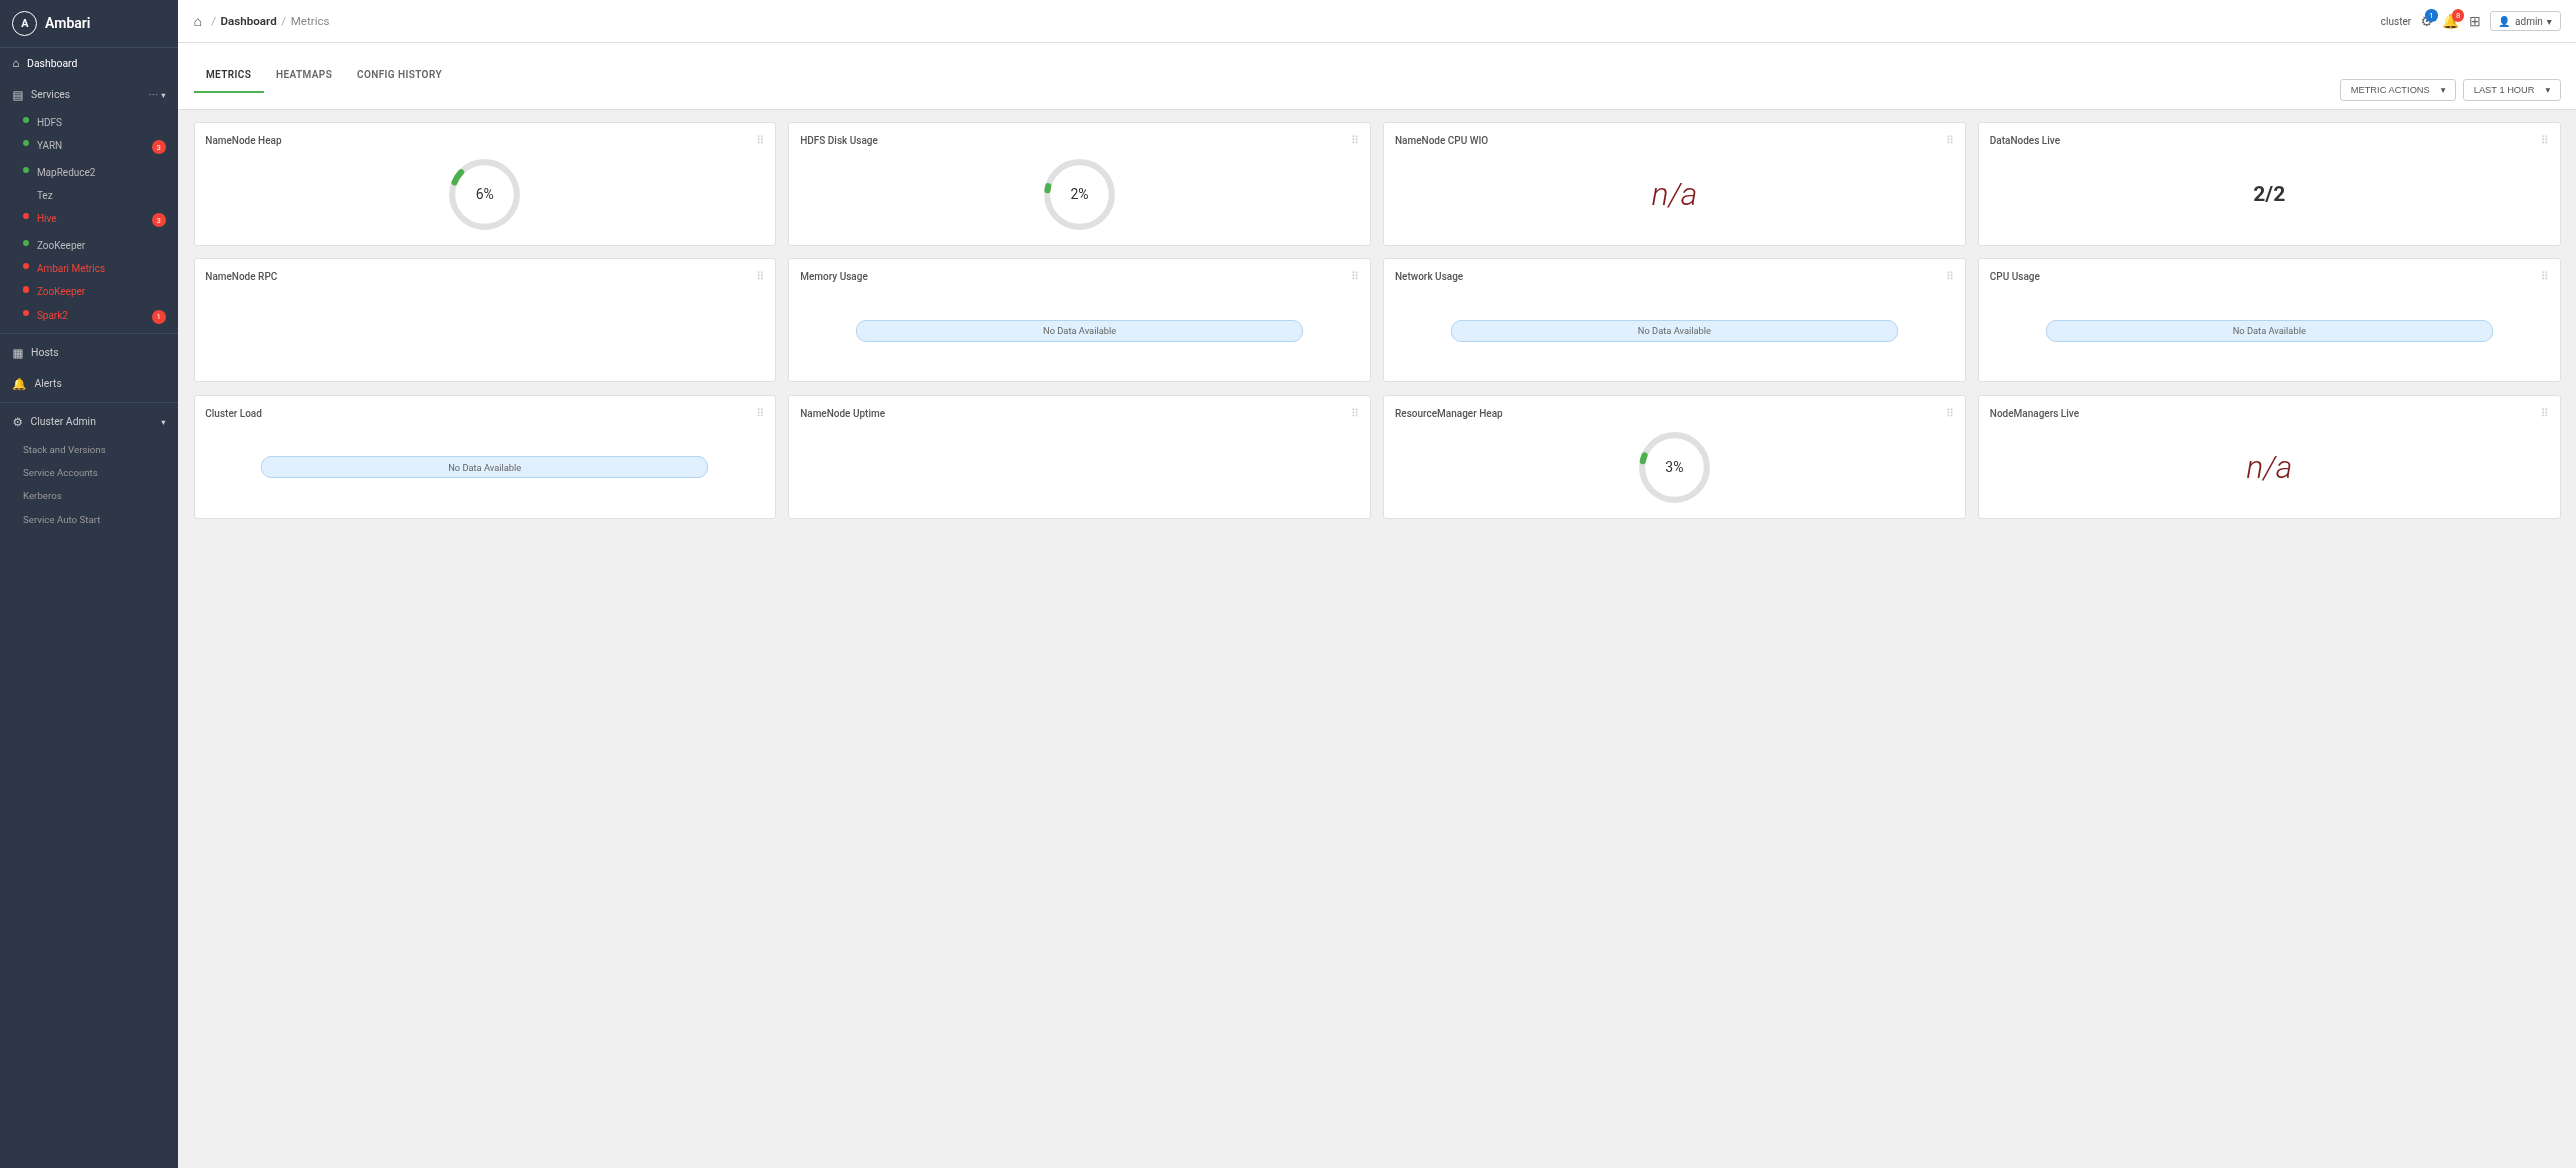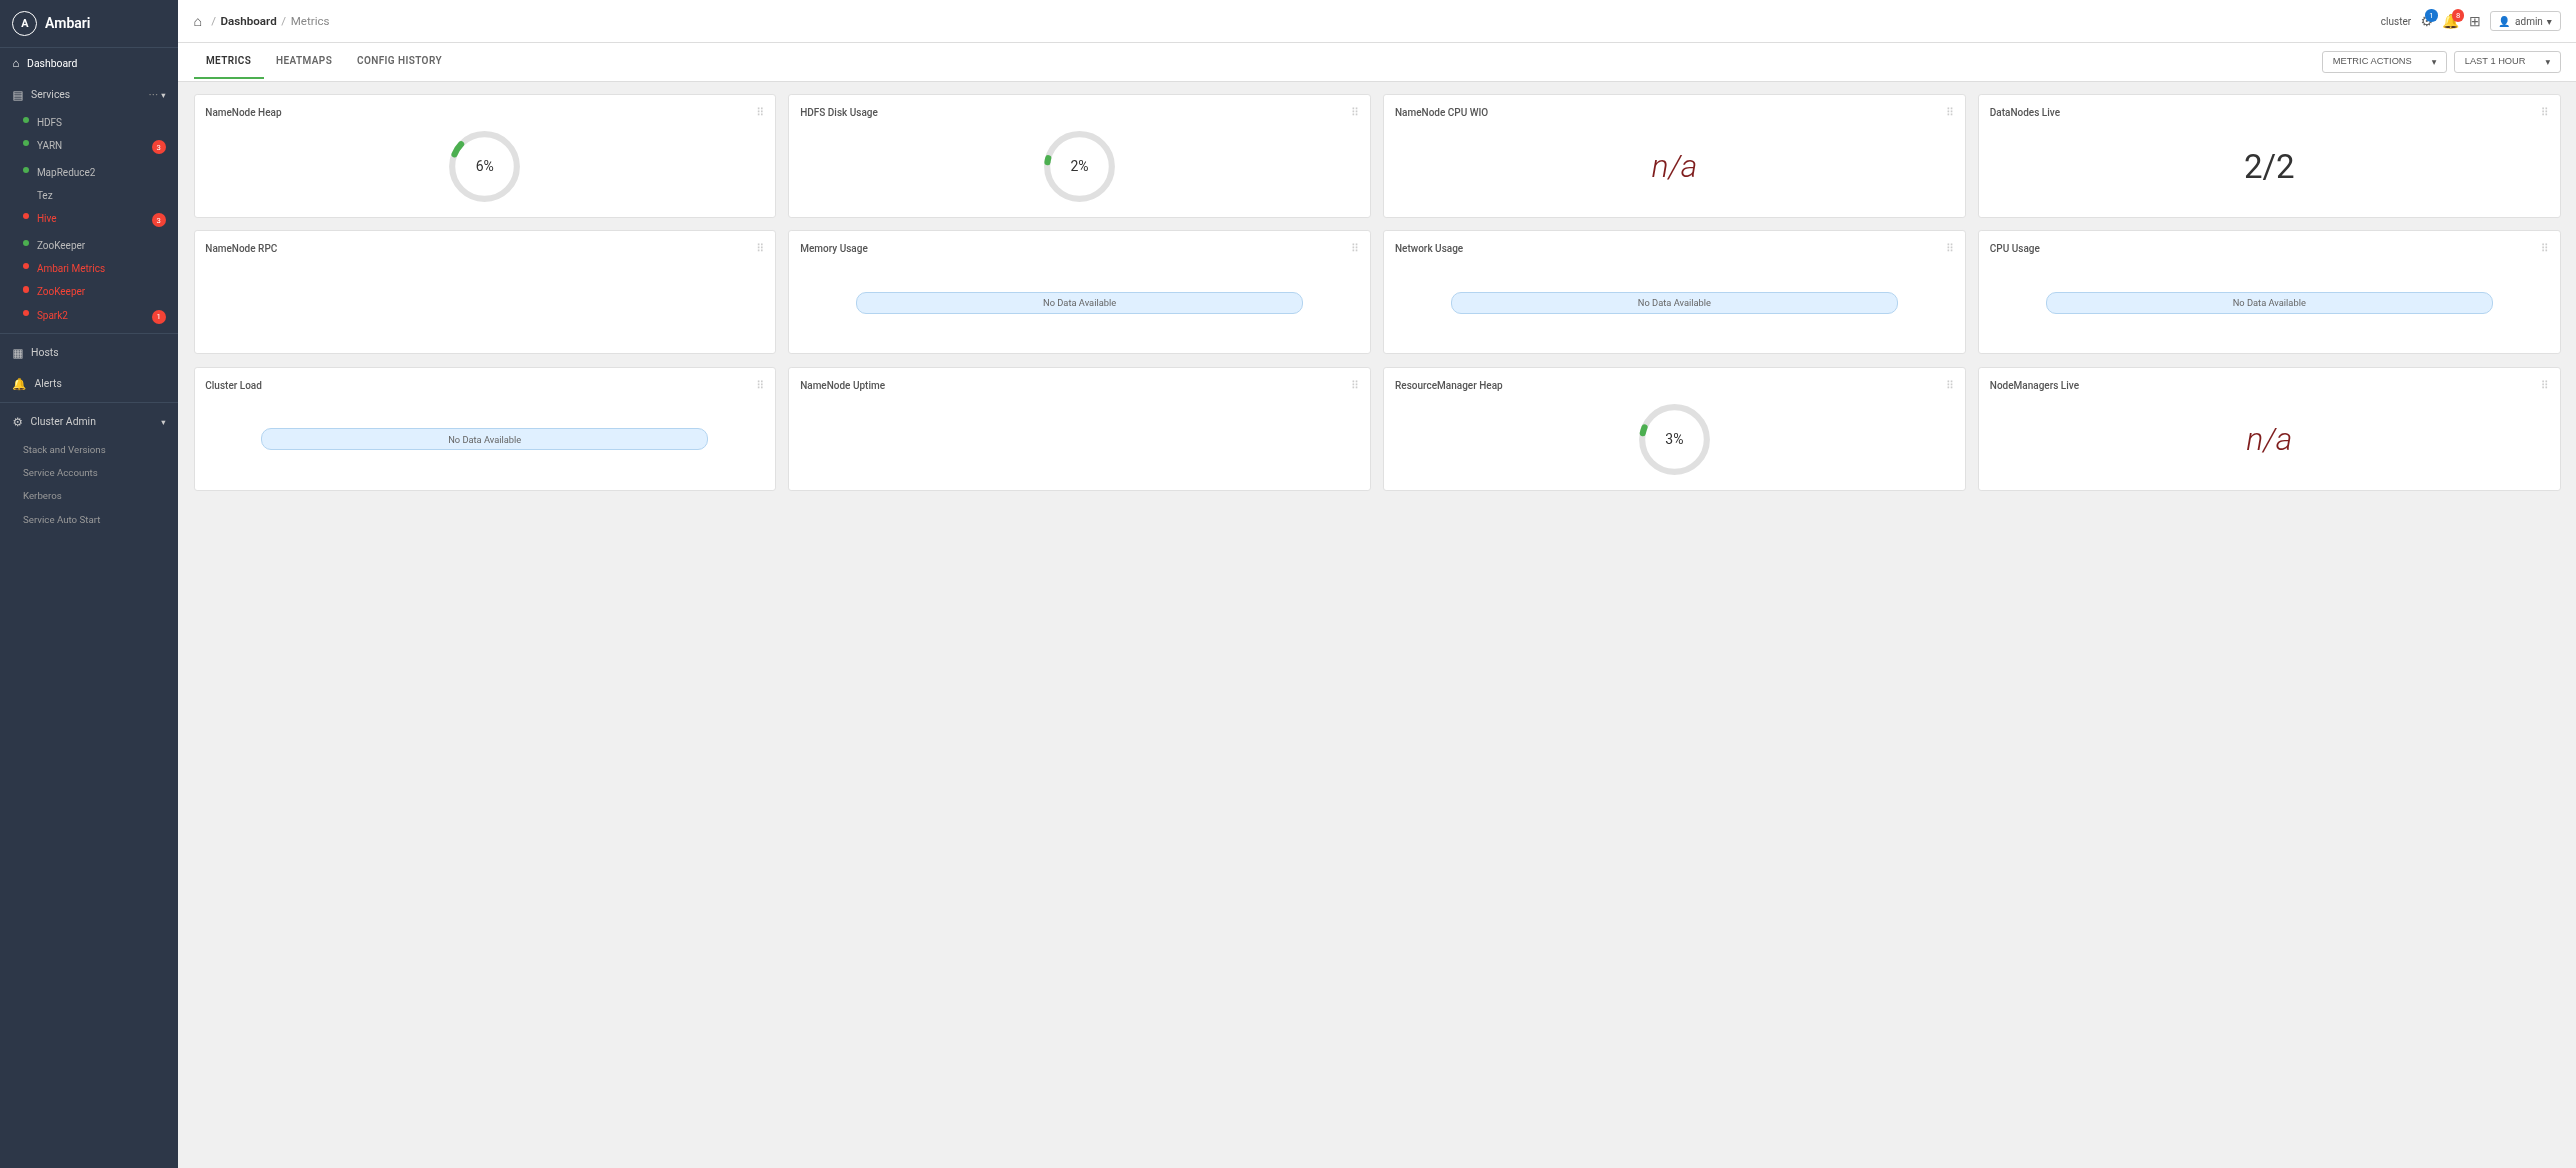--- a/index.html
+++ b/index.html
@@ -174,22 +174,23 @@
     }
     .tab-item.active { color: #333; border-bottom: 2.3px solid #4caf50; }
     .tabs-right { display: flex; gap: 7.7px; padding: 7.7px 0; }
     .action-btn {
       border: 0.8px solid #ccc;
       border-radius: 3.1px;
       padding: 4.6px 9.3px;
       cursor: pointer;
       font-size: 9.3px;
       background: #fff;
-      display: flex; align-items: flex-start; gap: 20px;
+      display: flex; align-items: center; gap: 11px;
       color: #555;
+      margin-top: 28px;
     }
 
     
     .metrics-grid {
       display: grid;
       grid-template-columns: repeat(4, 1fr);
       gap: 12.4px;
     }
     .metric-card {
       background: #fff;
@@ -222,22 +223,22 @@
       background: #e0f0ff;
       border: 0.8px solid #b3d4f0;
       border-radius: 10px;
       padding: 4.6px 15.5px;
       font-size: 9.3px;
       color: #666;
       text-align: center;
       width: 80%;
     }
     .metric-value-large {
-      font-size: 33px;
-      font-weight: 400;
+      font-size: 21px;
+      font-weight: 700;
       color: #333;
       text-align: right;
     }
     .metric-value-na {
       font-size: 32px;
       font-weight: 300;
       color: #7f1d1d;
       font-style: italic;
     }
 

